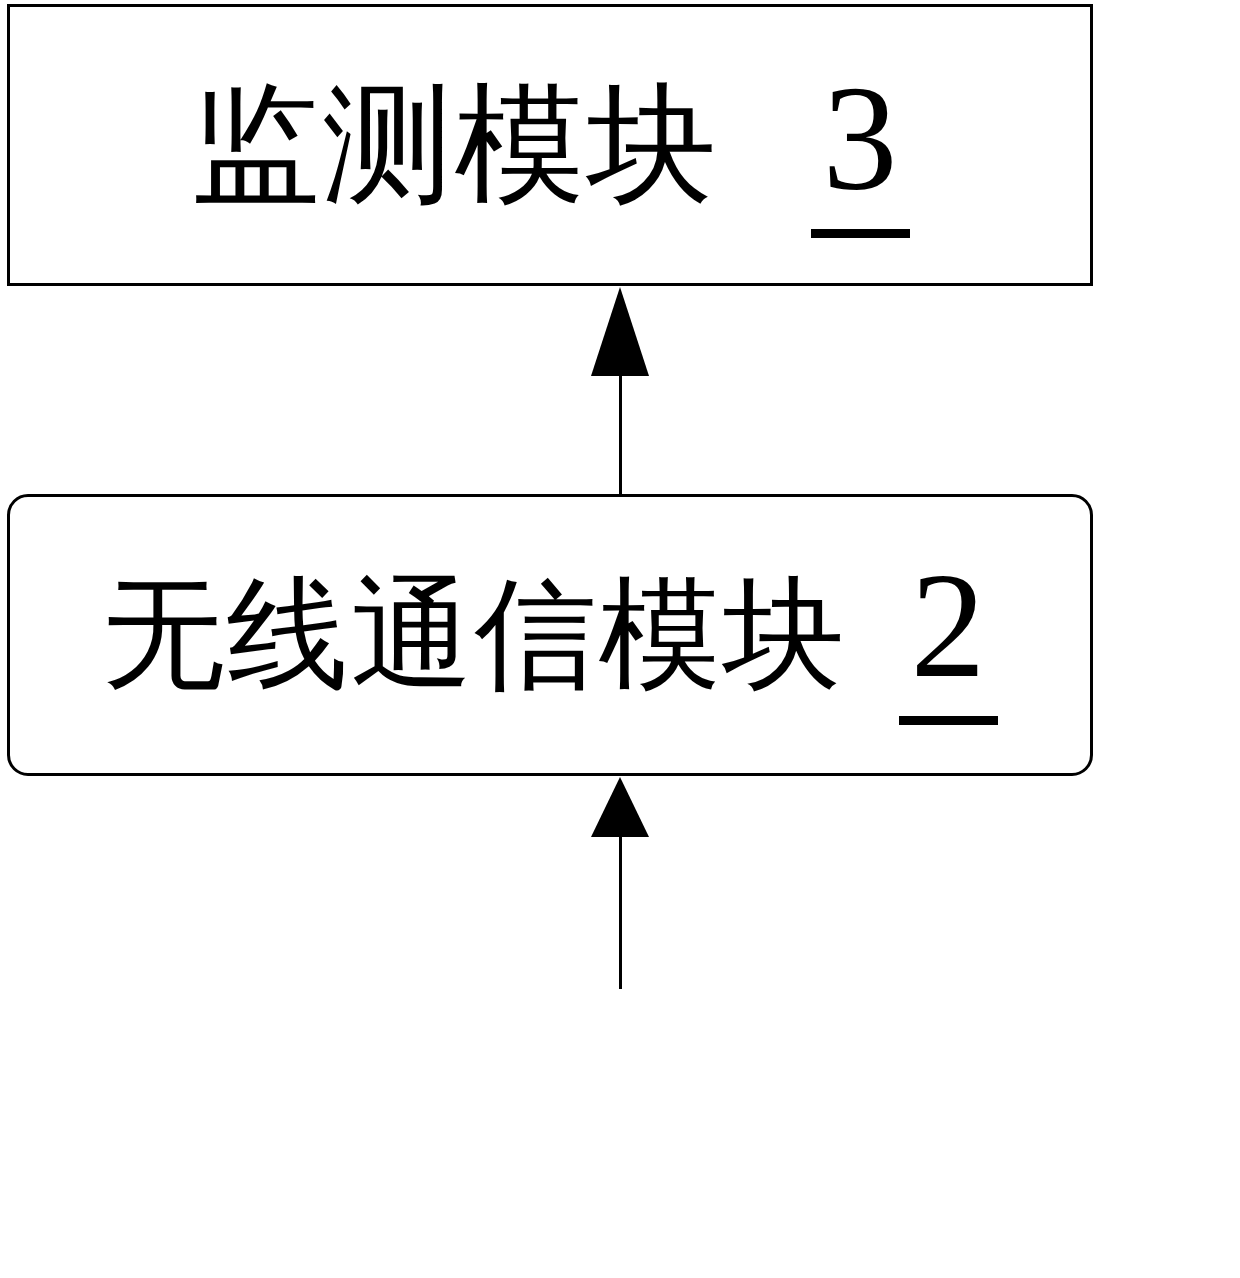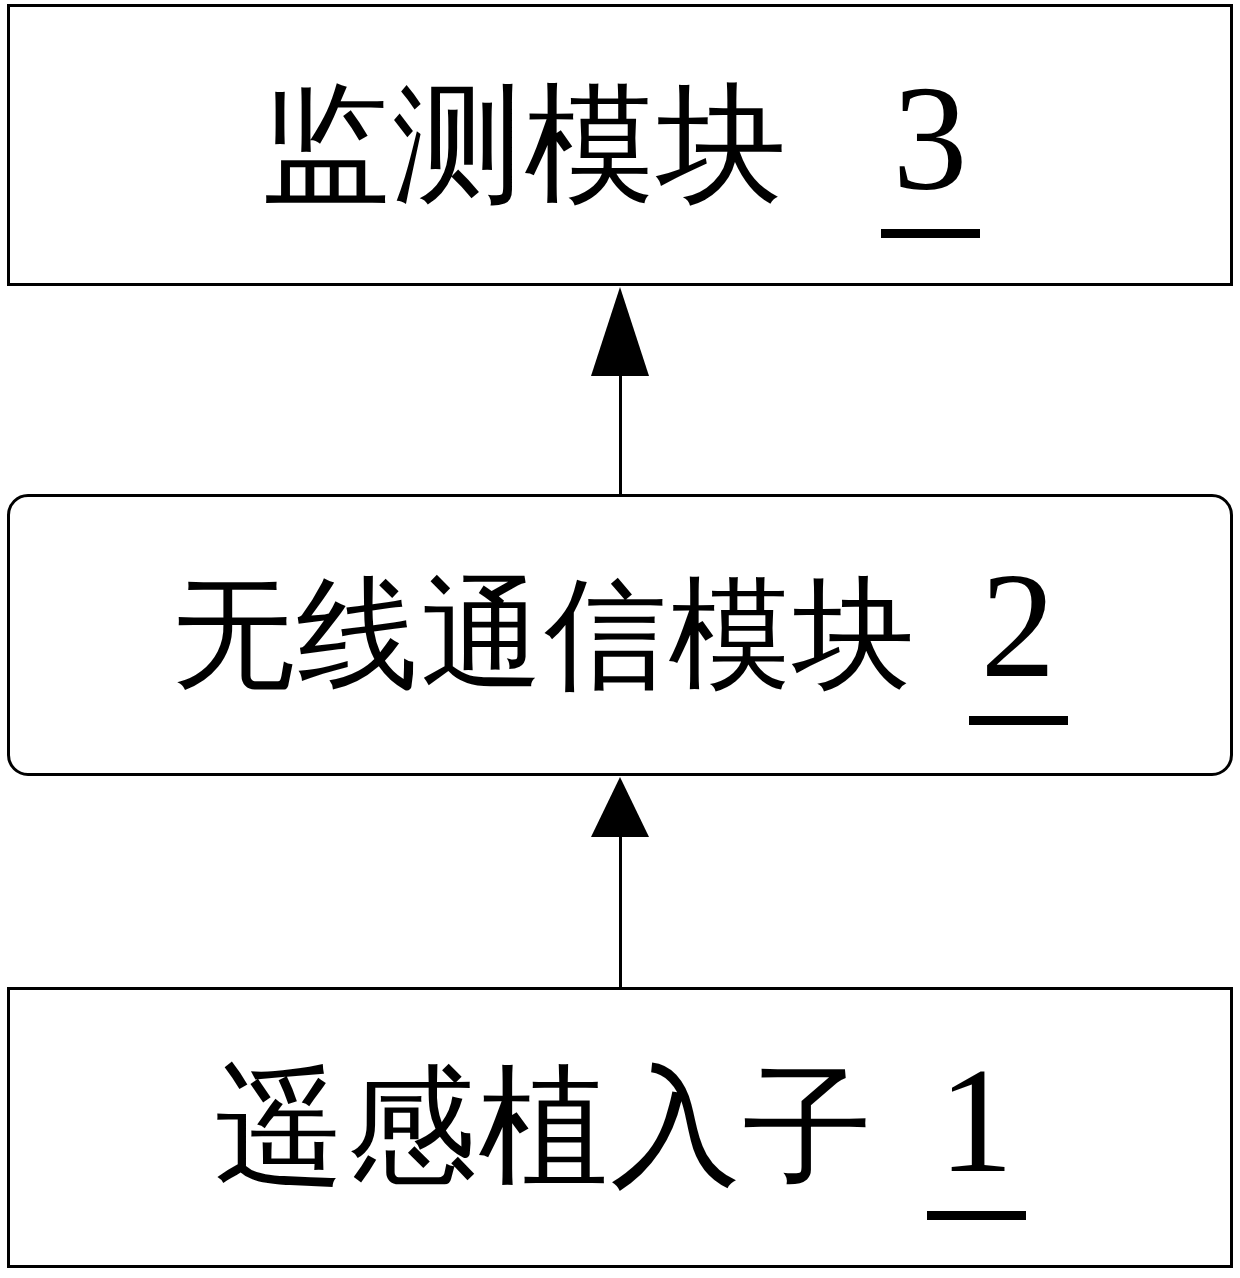--- a/index.html
+++ b/index.html
@@ -12,21 +12,21 @@
     width: 1240px;
     height: 1278px;
     background: #ffffff;
     overflow: hidden;
     font-family: "Liberation Serif", "DejaVu Serif", serif;
     color: #000000;
   }
   .box {
     position: absolute;
     left: 7px;
-    width: 1226px;
+    width: 1086px;
     box-sizing: border-box;
     border: 3px solid #000000;
     background: #ffffff;
     text-align: center;
     white-space: nowrap;
   }
   .box-top { top: 4px;   height: 282px; line-height: 276px; }
   .box-mid { top: 494px; height: 282px; line-height: 276px; border-radius: 21px; }
   .box-bot { top: 987px; height: 281px; line-height: 275px; }
 
@@ -81,17 +81,14 @@
 
   <div class="box box-mid">
     <span class="label">无线通信模块</span><span class="num">2</span>
   </div>
 
   <div>
     <div class="arrow-head head-lower"></div>
     <div class="arrow-shaft shaft-lower"></div>
   </div>
 
-  <div class="box box-bot">
-    <span class="label">遥感植入子</span><span class="num">1</span>
-  </div>
 
 </div>
 
 </body></html>

